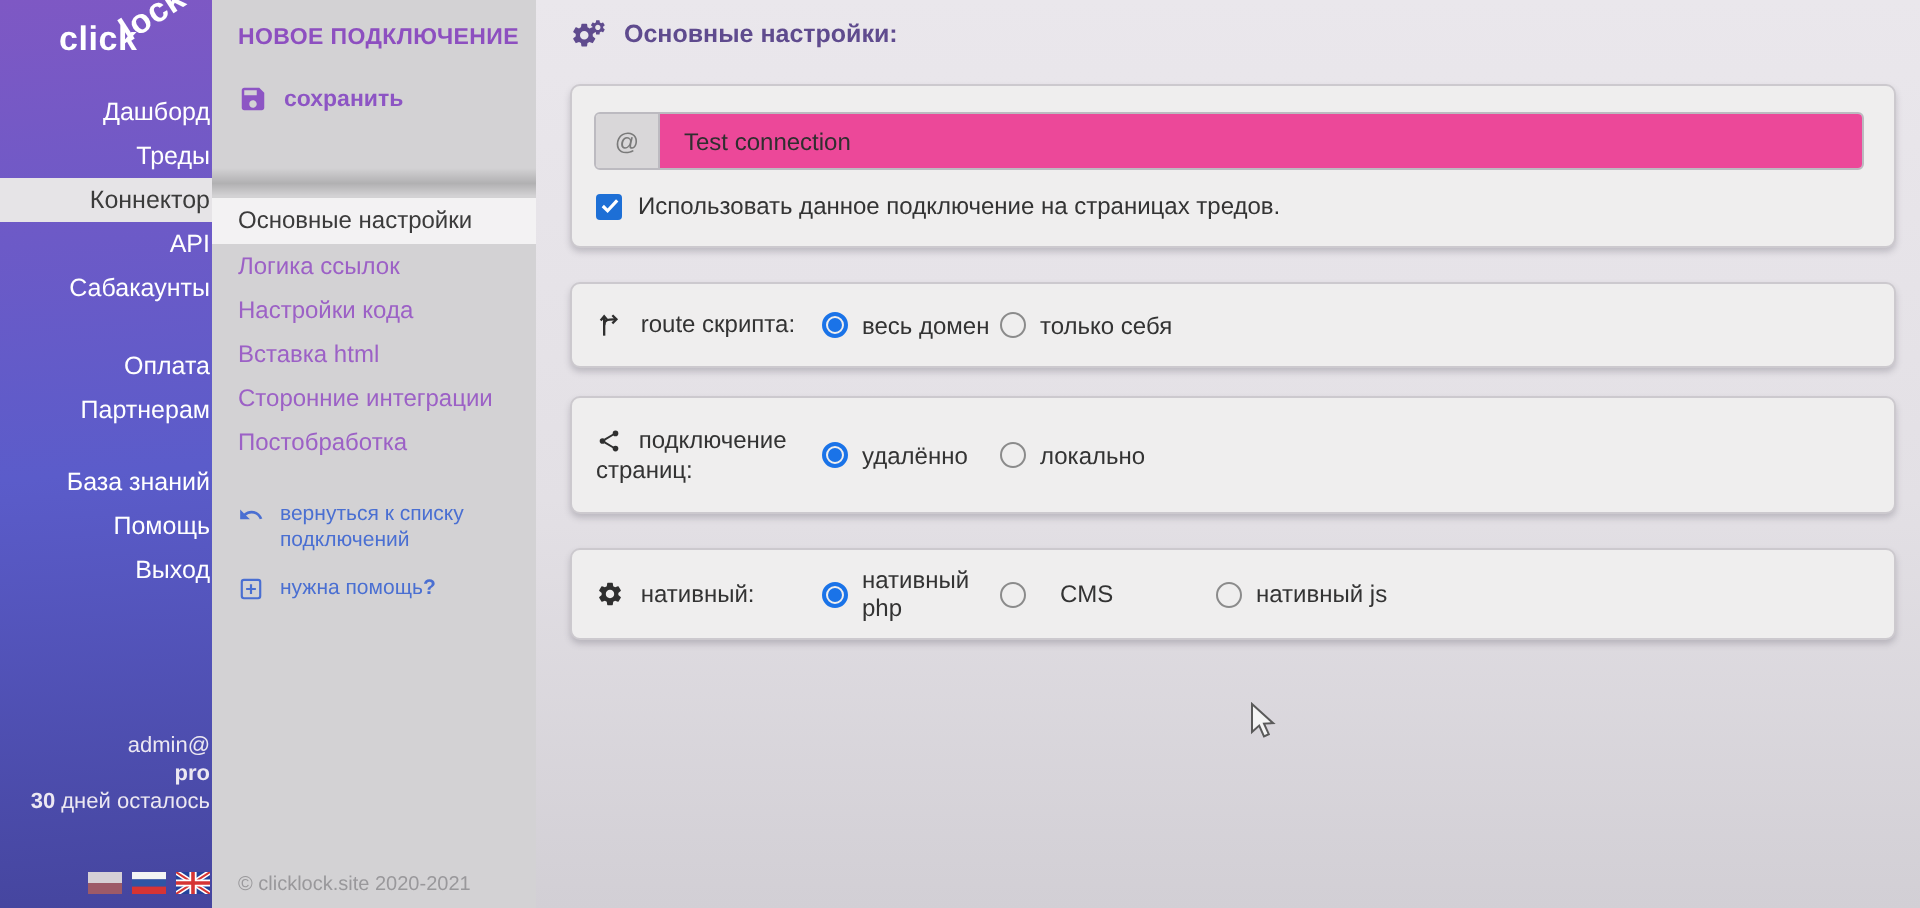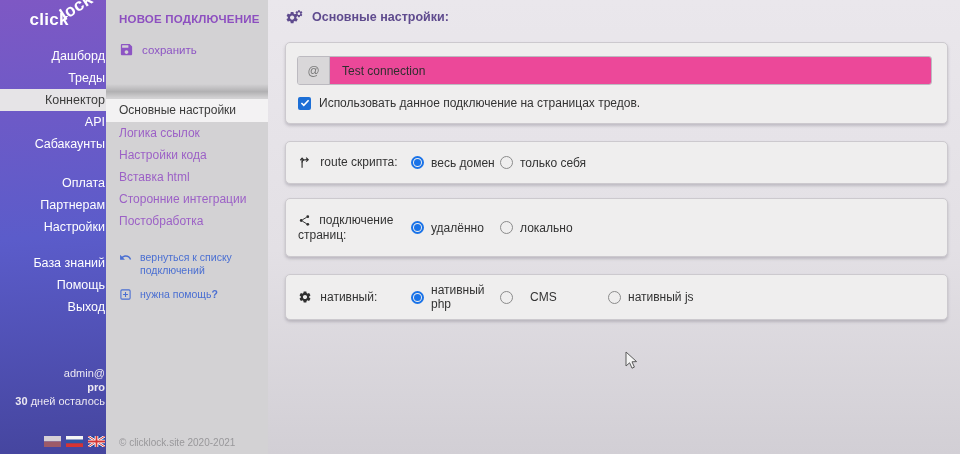--- a/index.html
+++ b/index.html
@@ -18,21 +18,21 @@
   .gap-md{margin-top:14px;}
   .account{position:absolute;right:13px;bottom:46px;text-align:right;color:#ece8f2;font-size:11px;line-height:14px;}
   .account b{font-weight:bold;}
   .flags{position:absolute;right:13px;bottom:7px;display:flex;gap:5px;align-items:center;}
   .flag{width:17px;height:11px;display:block;cursor:pointer;}
 
   
   .panel{position:absolute;top:0;bottom:0;left:106px;width:163px;background:#d3d2d4;}
   .panel-title{padding:13px 0 0 13px;color:#8d4fc0;font-weight:bold;font-size:11.5px;letter-spacing:.2px;}
   .save-row{display:flex;align-items:center;gap:8px;margin:17px 0 0 13px;color:#8d55c4;
-            font-weight:normal;font-size:11.5px;cursor:pointer;}
+            font-weight:bold;font-size:11.5px;cursor:pointer;}
   .shadow-band{position:absolute;top:84px;left:0;right:0;height:14px;
                background:linear-gradient(to bottom,rgba(0,0,0,0) 0%,rgba(0,0,0,.16) 55%,rgba(0,0,0,0) 100%);}
   .panel-menu{position:absolute;top:99px;left:0;right:0;font-size:12px;color:#9c61c6;}
   .menu-item{height:22px;line-height:22px;padding-left:13px;cursor:pointer;white-space:nowrap;}
   .menu-item--active{background:#f3f2f3;color:#3b3b3b;height:23px;line-height:23px;}
   .panel-links{position:absolute;top:251px;left:13px;right:6px;color:#4a6fd2;font-size:10.5px;line-height:13px;}
   .link-row{display:flex;gap:8px;margin-bottom:11px;align-items:flex-start;cursor:pointer;}
   .link-row svg{flex:none;margin-top:0;}
   .link-help-q{font-weight:bold;}
   .panel-footer{position:absolute;bottom:6px;left:13px;color:#99989b;font-size:10px;}
@@ -84,21 +84,20 @@
     <div class="logo"><span>click</span><span class="logo-lock">lock</span></div>
 
     <div class="nav">
       <div class="nav-item">Дашборд</div>
       <div class="nav-item">Треды</div>
       <div class="nav-item nav-item--active">Коннектор</div>
       <div class="nav-item">API</div>
       <div class="nav-item">Сабакаунты</div>
       <div class="nav-item gap-lg">Оплата</div>
       <div class="nav-item">Партнерам</div>
-      <div class="nav-item">Настройки</div>
       <div class="nav-item gap-md">База знаний</div>
       <div class="nav-item">Помощь</div>
       <div class="nav-item">Выход</div>
     </div>
 
     <div class="account">
       <div>admin@</div>
       <div><b>pro</b></div>
       <div><b>30</b><span> дней осталось</span></div>
     </div>

